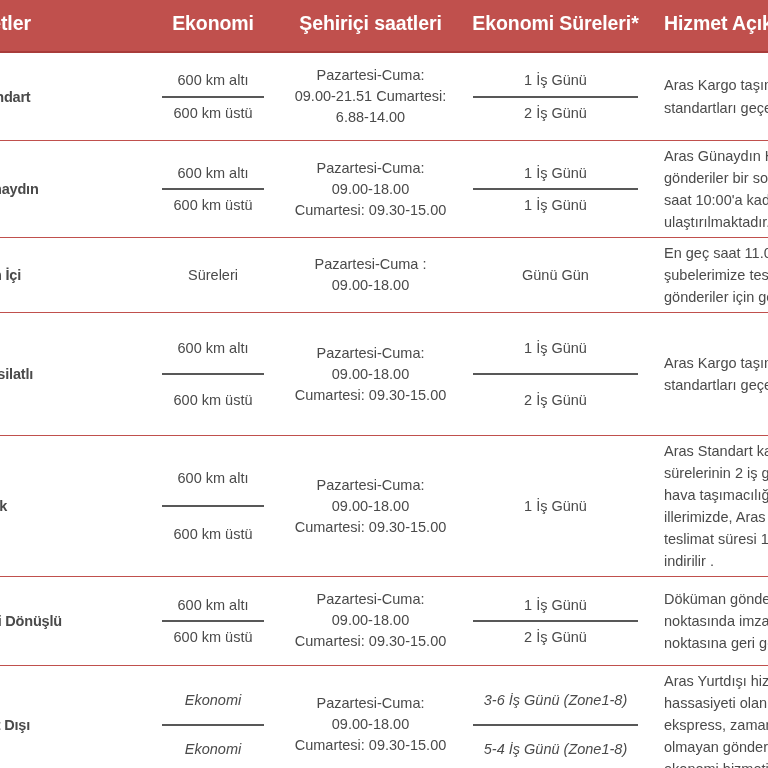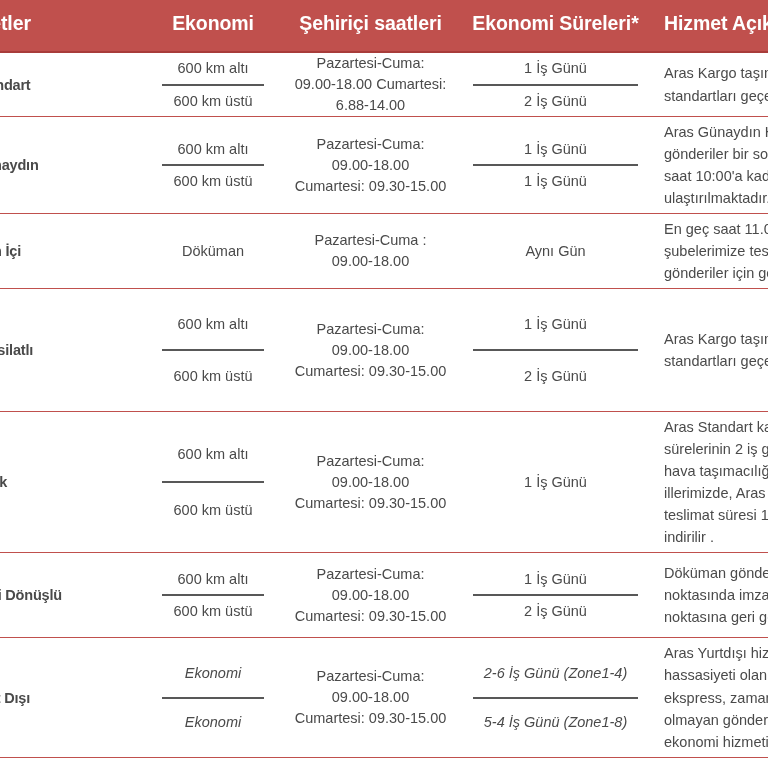--- a/index.html
+++ b/index.html
@@ -110,21 +110,21 @@
   .split .rule {
     height: 0;
     border-top: 2.5px solid #585858;
     margin: 0 14px;
   }
   .split.wide .rule { margin: 0 10px; }
 
   .hours {
     text-align: center;
     line-height: 1.45;
-    padding: 0 6px;
+    padding: 12px 6px;
   }
   .hours .ln { display: block; white-space: nowrap; }
 
   .desc {
     text-align: left;
     line-height: 1.52;
     padding: 4px 2px 4px 16px;
     color: #4a4a4a;
     font-size: 14.5px;
   }
@@ -184,21 +184,21 @@
       <td class="cell-center">
         <div class="split">
           <span class="part">600 km altı</span>
           <span class="rule"></span>
           <span class="part">600 km üstü</span>
         </div>
       </td>
       <td>
         <div class="hours">
           <span class="ln">Pazartesi-Cuma:</span>
-          <span class="ln">09.00-18.00 Cumartesi:</span>
+          <span class="ln">09.00-21.51 Cumartesi:</span>
           <span class="ln">6.88-14.00</span>
         </div>
       </td>
       <td class="cell-center">
         <div class="split wide">
           <span class="part">1 İş Günü</span>
           <span class="rule"></span>
           <span class="part">2 İş Günü</span>
         </div>
       </td>
@@ -238,28 +238,28 @@
           <span class="ln">Aras Günaydın Hizmeti  ile</span>
           <span class="ln">gönderiler bir sonraki iş günü</span>
           <span class="ln">saat 10:00'a kadar alıcısına</span>
           <span class="ln">ulaştırılmaktadır.</span>
         </div>
       </td>
     </tr>
 
     <tr class="data-row r-gunici">
       <td class="svc-name">Aras Gün İçi</td>
-      <td class="single">Döküman</td>
+      <td class="single">Süreleri</td>
       <td>
         <div class="hours">
           <span class="ln">Pazartesi-Cuma :</span>
           <span class="ln">09.00-18.00</span>
         </div>
       </td>
-      <td class="single">Aynı Gün</td>
+      <td class="single">Günü Gün</td>
       <td>
         <div class="desc">
           <span class="ln">En geç saat 11.00'e kadar</span>
           <span class="ln">şubelerimize teslim edilen</span>
           <span class="ln">gönderiler için geçerlidir.</span>
         </div>
       </td>
     </tr>
 
     <tr class="data-row r-tahsilatli">
@@ -365,21 +365,21 @@
       </td>
       <td>
         <div class="hours">
           <span class="ln">Pazartesi-Cuma:</span>
           <span class="ln">09.00-18.00</span>
           <span class="ln">Cumartesi: 09.30-15.00</span>
         </div>
       </td>
       <td class="cell-center">
         <div class="split wide">
-          <span class="part">2-6 İş Günü (Zone1-4)</span>
+          <span class="part">3-6 İş Günü (Zone1-8)</span>
           <span class="rule"></span>
           <span class="part">5-4 İş Günü (Zone1-8)</span>
         </div>
       </td>
       <td>
         <div class="desc">
           <span class="ln">Aras Yurtdışı hizmeti ile zaman</span>
           <span class="ln">hassasiyeti olan gönderiler için</span>
           <span class="ln">ekspress, zaman hassasiyeti</span>
           <span class="ln">olmayan gönderiler için ise</span>

